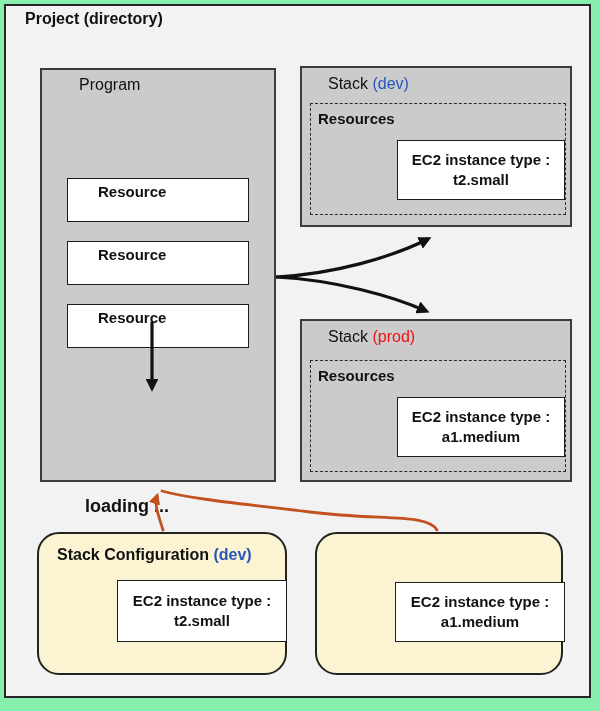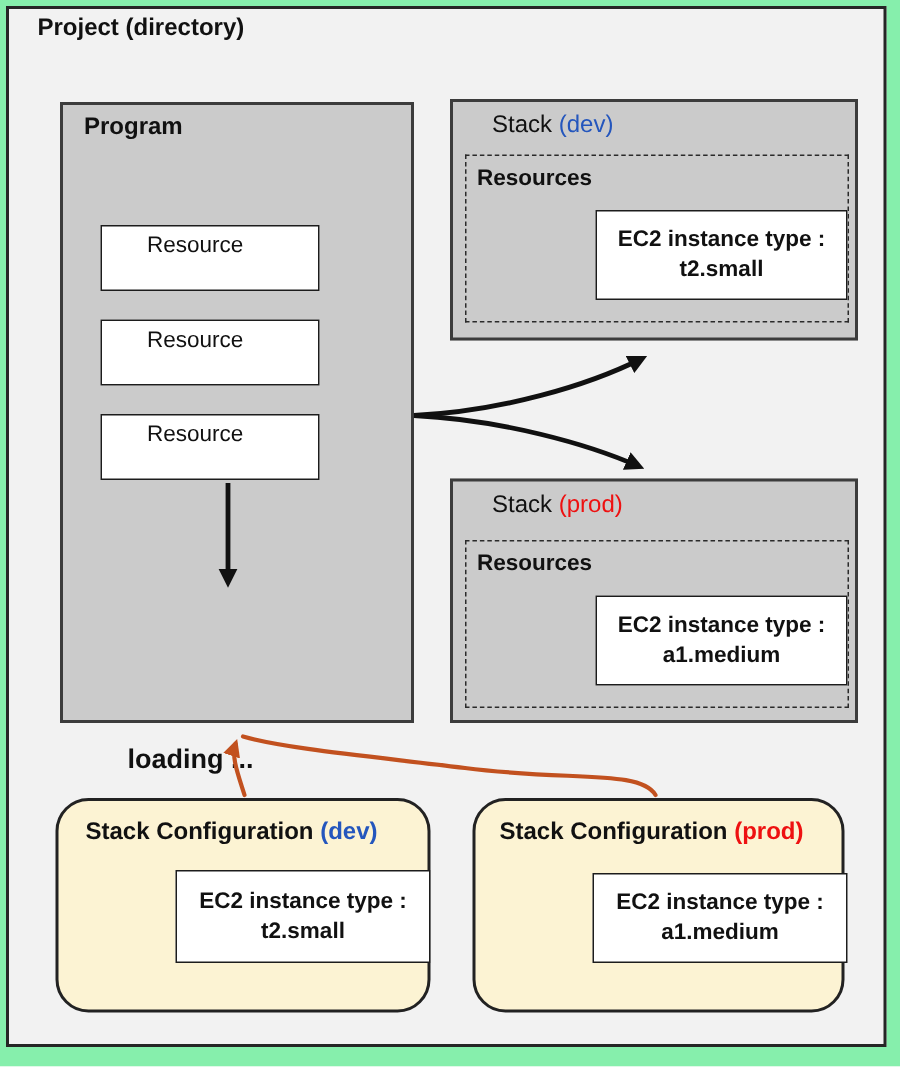--- a/index.html
+++ b/index.html
@@ -17,25 +17,25 @@
   }
   html,body{margin:0;padding:0;background:#ffffff;}
   body{font-family:"Liberation Sans", sans-serif;}
   #canvas{position:relative;width:600px;height:711px;background:#86efac;overflow:hidden;}
   .frame{position:absolute;left:4px;top:4px;width:587px;height:694px;background:var(--background);
          border:2.5px solid var(--border-dark);box-sizing:border-box;}
   .abs{position:absolute;box-sizing:border-box;}
   .project-title{left:25px;top:10px;font-size:16px;font-weight:bold;color:#111;}
   .panel{background:var(--panel-gray);border:2px solid #3c3c3c;}
   .program-box{left:40px;top:68px;width:236px;height:414px;}
-  .panel-title{font-size:16px;font-weight:bold;color:#111;}
+  .panel-title{font-size:16px;font-weight:normal;color:#111;margin-left:23px;}
   .program-title{left:56px;top:76px;}
-  .resource-box{left:67px;width:146px;height:44px;background:var(--white-box);
-                border:1.5px solid #1c1c1c;font-size:15px;font-weight:normal;color:#111;
-                padding:4px 0 0 30px;}
+  .resource-box{left:67px;width:182px;height:44px;background:var(--white-box);
+                border:1.5px solid #1c1c1c;font-size:15px;font-weight:bold;color:#111;
+                padding:4px 0 0 30px;margin-top:28px;}
   .outputs-box{left:62px;top:397px;width:180px;height:44px;background:var(--outputs-fill);
                border:1.5px solid var(--outputs-border);border-radius:10px;
                display:flex;align-items:center;padding-left:36px;
                font-size:15px;font-weight:bold;color:#111;}
   .stack-box{left:300px;width:272px;}
   .stack-dev{top:66px;height:161px;}
   .stack-prod{top:319px;height:163px;}
   .stack-title{left:328px;font-size:16px;font-weight:normal;color:#111;}
   .env-dev{color:var(--dev-blue);}
   .env-prod{color:var(--prod-red);}
@@ -103,24 +103,20 @@
   <div class="abs config-title" style="left:57px">
     <span>Stack Configuration</span>
     <span class="env-dev">(dev)</span>
   </div>
   <div class="abs ec2-box" style="left:77px;top:580px;width:170px;height:62px">
     <span>EC2 instance type :</span>
     <span>t2.small</span>
   </div>
 
   <div class="abs config-box config-prod"></div>
-  <div class="abs config-title" style="left:333px">
-    <span>Stack Configuration</span>
-    <span class="env-prod">(prod)</span>
-  </div>
   <div class="abs ec2-box" style="left:355px;top:582px;width:170px;height:60px">
     <span>EC2 instance type :</span>
     <span>a1.medium</span>
   </div>
 
   <svg class="arrows" viewBox="0 0 600 711">
     <defs>
       <marker id="ah-black" viewBox="0 0 10 10" refX="7" refY="5" markerWidth="4" markerHeight="4" orient="auto-start-reverse">
         <path class="mk-black" d="M0,0 L10,5 L0,10 z"></path>
       </marker>

